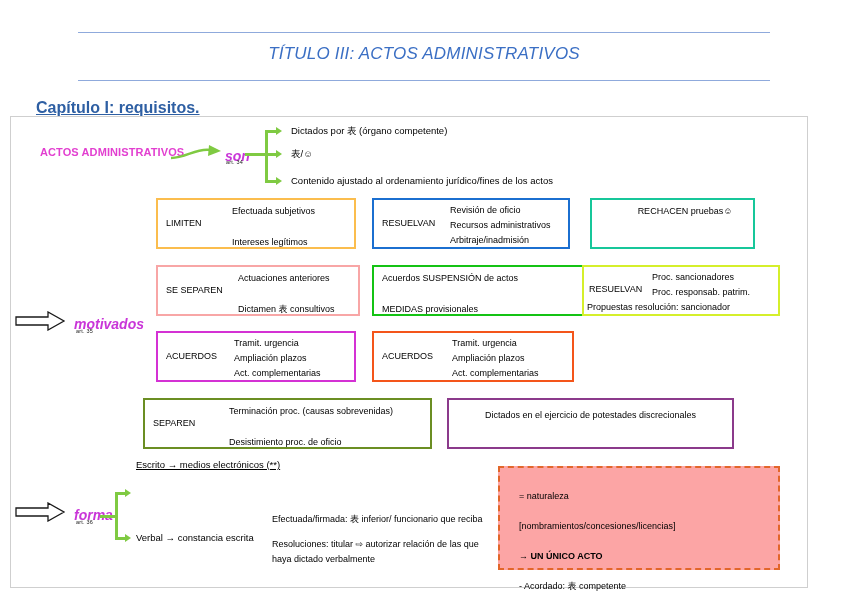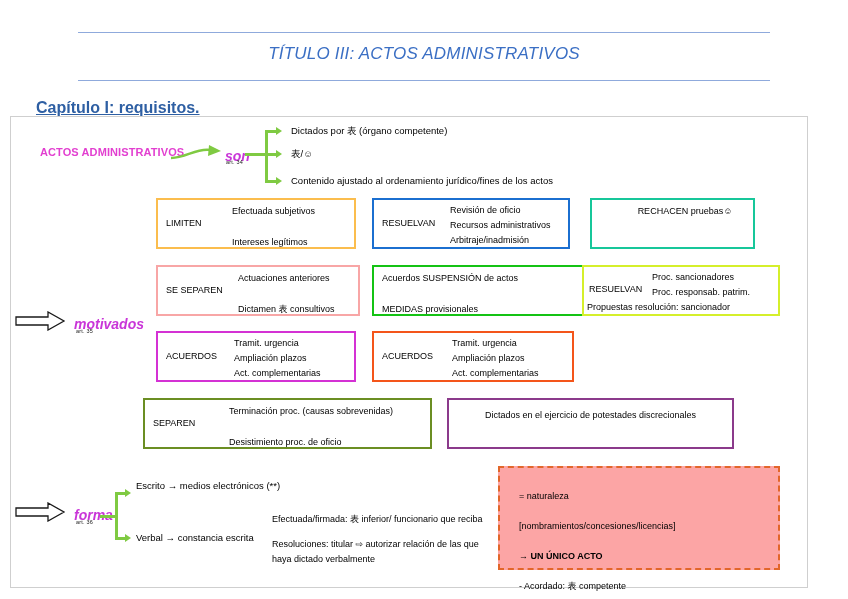--- a/index.html
+++ b/index.html
@@ -159,21 +159,21 @@
   .bold-run { font-weight: bold; }
 
   
   #forma-bracket-v { left: 115px; top: 492px; width: 2.5px; height: 47px; }
   #forma-bracket-stem { left: 100px; top: 515px; width: 16px; height: 2.5px; }
   #forma-stub-1 { left: 115px; top: 492px; width: 10px; height: 2.5px; }
   #forma-stub-2 { left: 115px; top: 537px; width: 10px; height: 2.5px; }
   #forma-arrow-1 { left: 125px; top: 489px; }
   #forma-arrow-2 { left: 125px; top: 534px; }
 
-  #forma-item-1 { left: 136px; top: 479px; }
+  #forma-item-1 { left: 136px; top: 458px; text-decoration: underline; }
   #forma-item-2 { left: 136px; top: 531px; }
 
   #efectuada-block { left: 272px; top: 510px; font-size: 9px; line-height: 19px; white-space: pre; }
   #resoluciones-block { left: 272px; top: 537px; font-size: 9px; line-height: 15px; white-space: pre; }
 </style>
 </head>
 <body>
 
 <div class="abs" id="doc-title-rule-top"></div>
 <div class="abs" id="doc-title">TÍTULO III: ACTOS ADMINISTRATIVOS</div>

